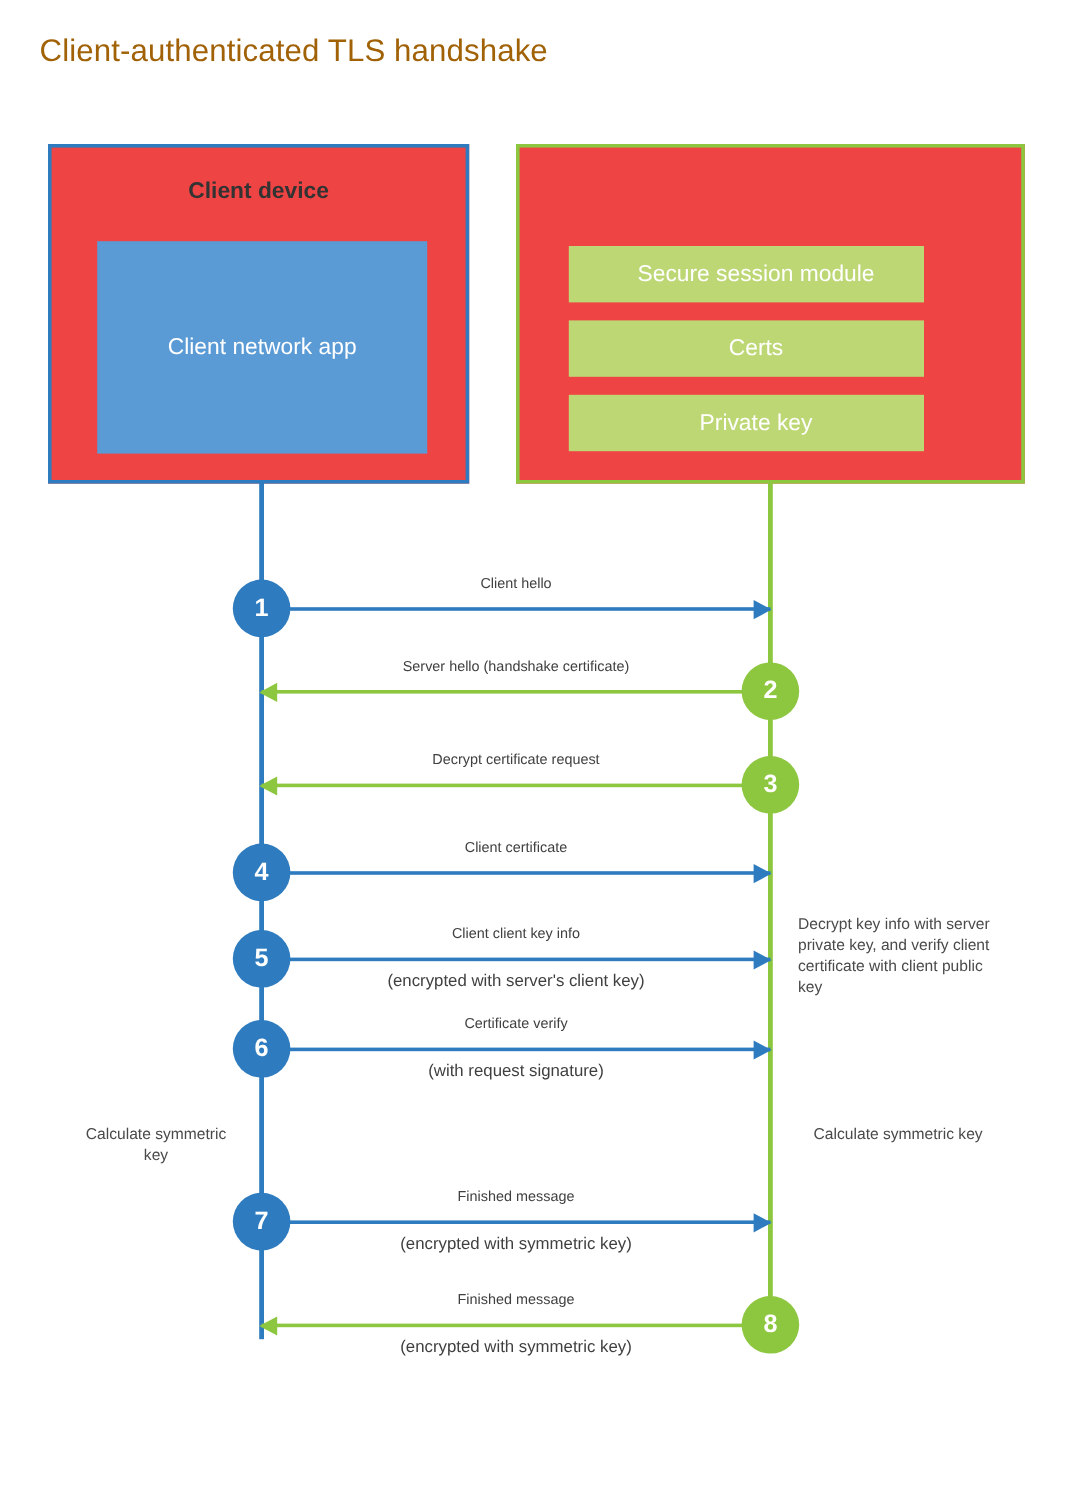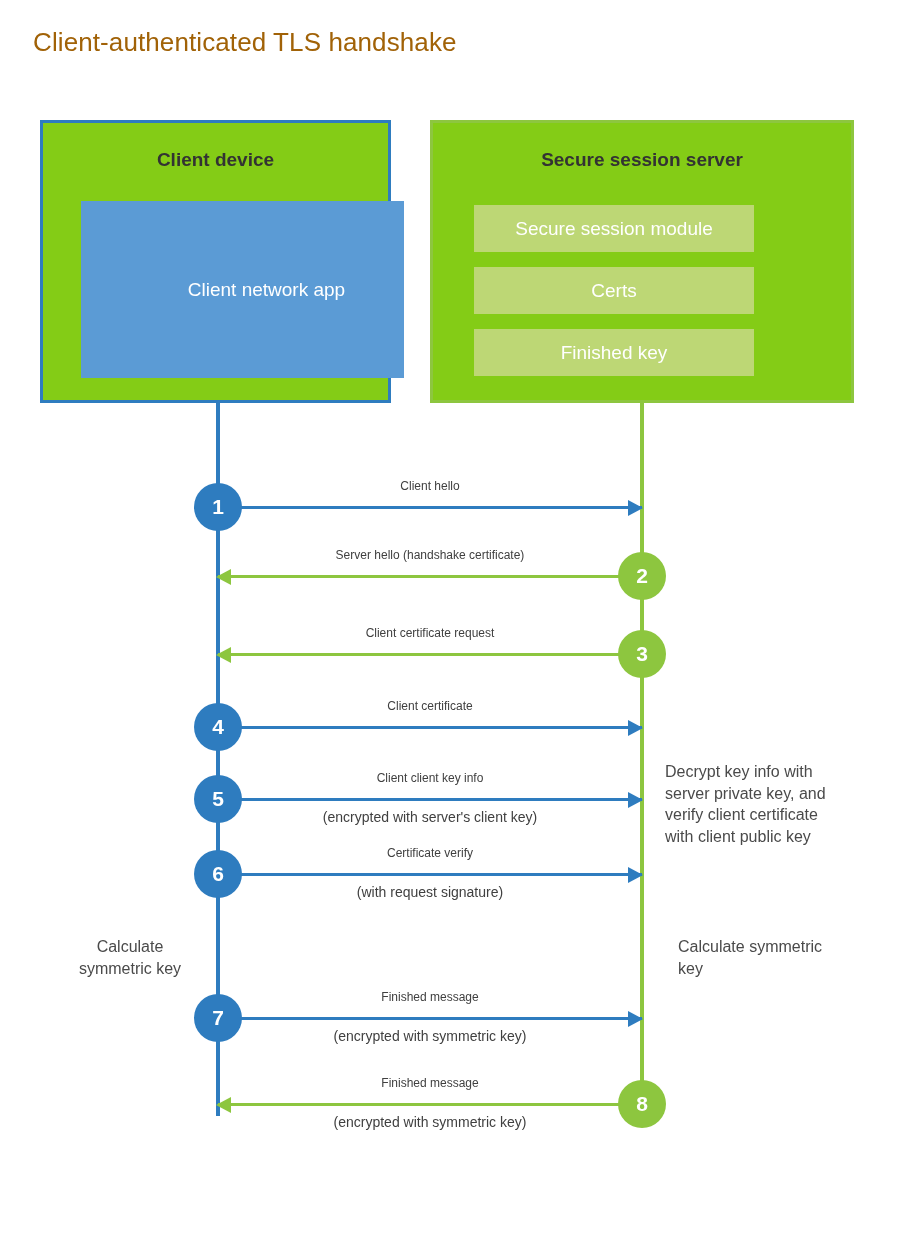--- a/index.html
+++ b/index.html
@@ -24,21 +24,21 @@
     font-size: 26px;
     font-weight: 300;
     color: #a16207;
     letter-spacing: 0.1px;
     white-space: nowrap;
   }
 
   
   .party-box {
     position: absolute;
-    background: #84cc16;
+    background: #ef4444;
     box-sizing: border-box;
   }
   #client-box {
     left: 40px;
     top: 120px;
     width: 351px;
     height: 283px;
     border: 3px solid #2e7cbf;
   }
   #server-box {
@@ -67,34 +67,34 @@
     width: 275px;
     height: 177px;
     background: #5b9bd5;
     color: #ffffff;
     font-size: 19px;
     display: flex;
     align-items: center;
     justify-content: center;
     text-align: center;
     line-height: 1.35;
-    padding-left: 48px;
   }
   .server-block {
     position: absolute;
     left: 41px;
     width: 280px;
     height: 47px;
     background: #bdd775;
     color: #ffffff;
     font-size: 19px;
     display: flex;
     align-items: center;
     justify-content: center;
     text-align: center;
+    padding-left: 16px;
   }
   #server-block-0 { top: 82px; }
   #server-block-1 { top: 144px; }
   #server-block-2 { top: 206px; }
 
   
   .lifeline {
     position: absolute;
     width: 4px;
     top: 400px;
@@ -185,21 +185,21 @@
     text-align: center;
     font-size: 14px;
     color: #404040;
     top: 10px;
     white-space: nowrap;
   }
 
   
   .side-note {
     position: absolute;
-    font-size: 16px;
+    font-size: 13px;
     line-height: 1.35;
     color: #4a4a4a;
   }
   #note-server-decrypt {
     left: 665px;
     top: 761px;
     width: 170px;
     text-align: left;
   }
   #note-client-calc {
@@ -219,45 +219,44 @@
 <body>
 
 <div id="page-title">Client-authenticated TLS handshake</div>
 
 <div id="client-box" class="party-box">
   <div class="party-title">Client device</div>
   <div id="client-app-block">Client network app</div>
 </div>
 
 <div id="server-box" class="party-box">
-  <div class="party-title">Secure session server</div>
   <div id="server-block-0" class="server-block">Secure session module</div>
   <div id="server-block-1" class="server-block">Certs</div>
-  <div id="server-block-2" class="server-block">Finished key</div>
+  <div id="server-block-2" class="server-block">Private key</div>
 </div>
 
 <div id="client-lifeline" class="lifeline"></div>
 <div id="server-lifeline" class="lifeline"></div>
 
 <div class="msg-row" style="top:507px;">
   <div class="msg-label">Client hello</div>
   <div class="msg-line blue"></div>
   <div class="arrow-head right"></div>
   <div class="step-circle blue">1</div>
 </div>
 
 <div class="msg-row" style="top:576px;">
   <div class="msg-label">Server hello (handshake certificate)</div>
   <div class="msg-line green"></div>
   <div class="arrow-head left"></div>
   <div class="step-circle green">2</div>
 </div>
 
 <div class="msg-row" style="top:654px;">
-  <div class="msg-label">Client certificate request</div>
+  <div class="msg-label">Decrypt certificate request</div>
   <div class="msg-line green"></div>
   <div class="arrow-head left"></div>
   <div class="step-circle green">3</div>
 </div>
 
 <div class="msg-row" style="top:727px;">
   <div class="msg-label">Client certificate</div>
   <div class="msg-line blue"></div>
   <div class="arrow-head right"></div>
   <div class="step-circle blue">4</div>

